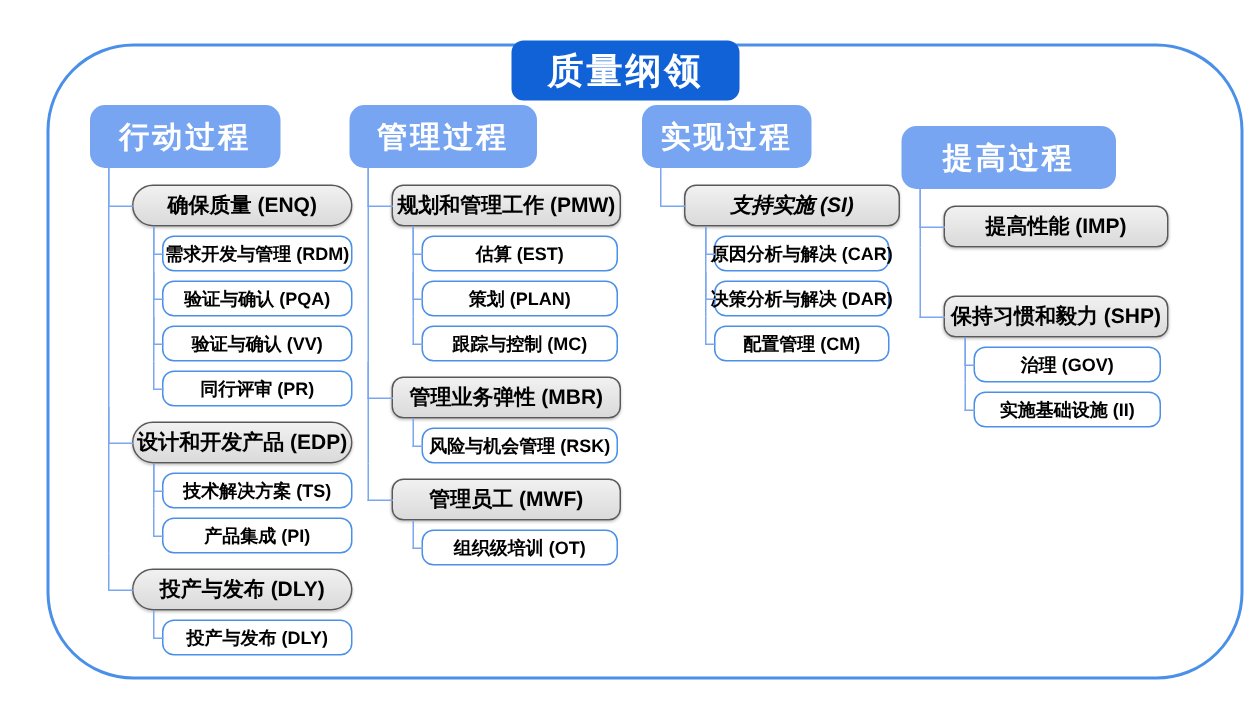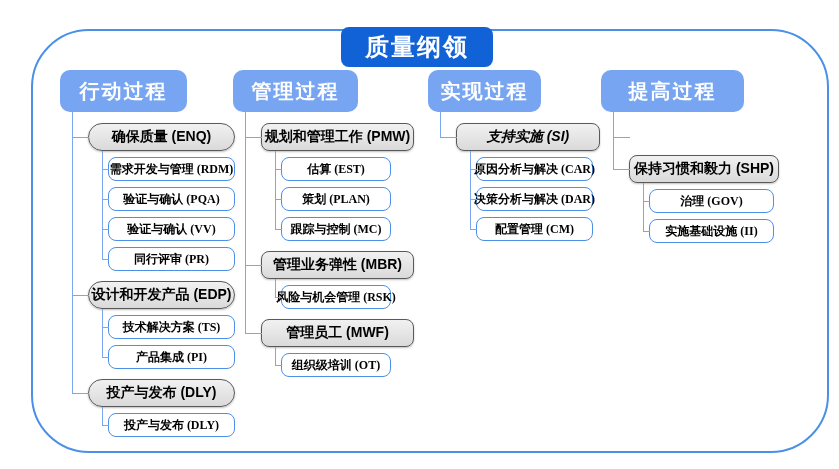--- a/index.html
+++ b/index.html
@@ -27,21 +27,21 @@
   .col4 { left:601px; }
 
   .col-header {
     height:42px; background:#77a5f1; border-radius:10px;
     color:#ffffff; font-size:20px; font-weight:bold; letter-spacing:2px;
     display:flex; align-items:center; justify-content:center;
   }
   .col1 .col-header { width:127px; }
   .col2 .col-header { width:125px; }
   .col3 .col-header { width:113px; }
-  .col4 .col-header { width:143px; }
+  .col4 .col-header { width:143px;margin-top:14px; }
 
   .sections { position:relative; }
 
   .section { position:relative; padding-top:10px; }
   .section.first { padding-top:11px; }
   .section.gap-large { padding-top:32px; }
 
   
   .section::before {
     content:""; position:absolute; left:12px; top:0; width:16px; height:24px;
@@ -63,40 +63,40 @@
     color:#000000; font-size:14px; font-weight:bold; white-space:nowrap;
     display:flex; align-items:center; justify-content:center;
   }
   .col1 .parent-box { width:147px;border-radius:14px; }
   .col2 .parent-box { width:153px; }
   .col3 .parent-box { width:144px;font-style:italic; }
   .col4 .parent-box { width:150px; }
 
   .children { position:relative; margin-left:42px; }
 
-  .child { position:relative; padding-top:6px; padding-left:6px;font-family:Liberation Serif, serif; }
+  .child { position:relative; padding-top:6px; padding-left:6px; }
   
   .child::before {
     content:""; position:absolute; left:0; top:0; width:6px; height:18px;
     border-left:1.5px solid #7ba7f0; border-bottom:1.5px solid #7ba7f0;
   }
   .child.tall::before { height:23px; }
   .child:not(:last-child)::after {
     content:""; position:absolute; left:0; top:0; height:100%; width:0;
     border-left:1.5px solid #7ba7f0;
   }
 
   .child-box {
     min-height:24px; background:#ffffff;
     border:1.5px solid #4a90e8; border-radius:8px;
     color:#000000; font-size:12px; font-weight:bold; white-space:nowrap;
     display:flex; align-items:center; justify-content:center;
   }
   .col1 .child-box { width:127px; }
-  .col2 .child-box { width:110px; }
+  .col2 .child-box { width:131px; }
   .col3 .child-box { width:117px; }
   .col4 .child-box { width:125px; }
   .child-box.wrap { white-space:normal; text-align:center; line-height:1.25; padding:2px 2px; }
 </style>
 </head>
 <body>
 
 <div class="canvas">
 
   <div class="outer-rect"></div>
@@ -198,20 +198,21 @@
           </div>
         </div>
       </div>
     </div>
   </div>
 
   <div class="column col4">
     <div class="col-header">提高过程</div>
     <div class="sections">
       <div class="section first">
+        <div class="parent-box">提高性能 (IMP)</div>
       </div>
       <div class="section gap-large">
         <div class="parent-box">保持习惯和毅力 (SHP)</div>
         <div class="children">
           <div class="child">
             <div class="child-box">治理 (GOV)</div>
           </div>
           <div class="child">
             <div class="child-box">实施基础设施 (II)</div>
           </div>

